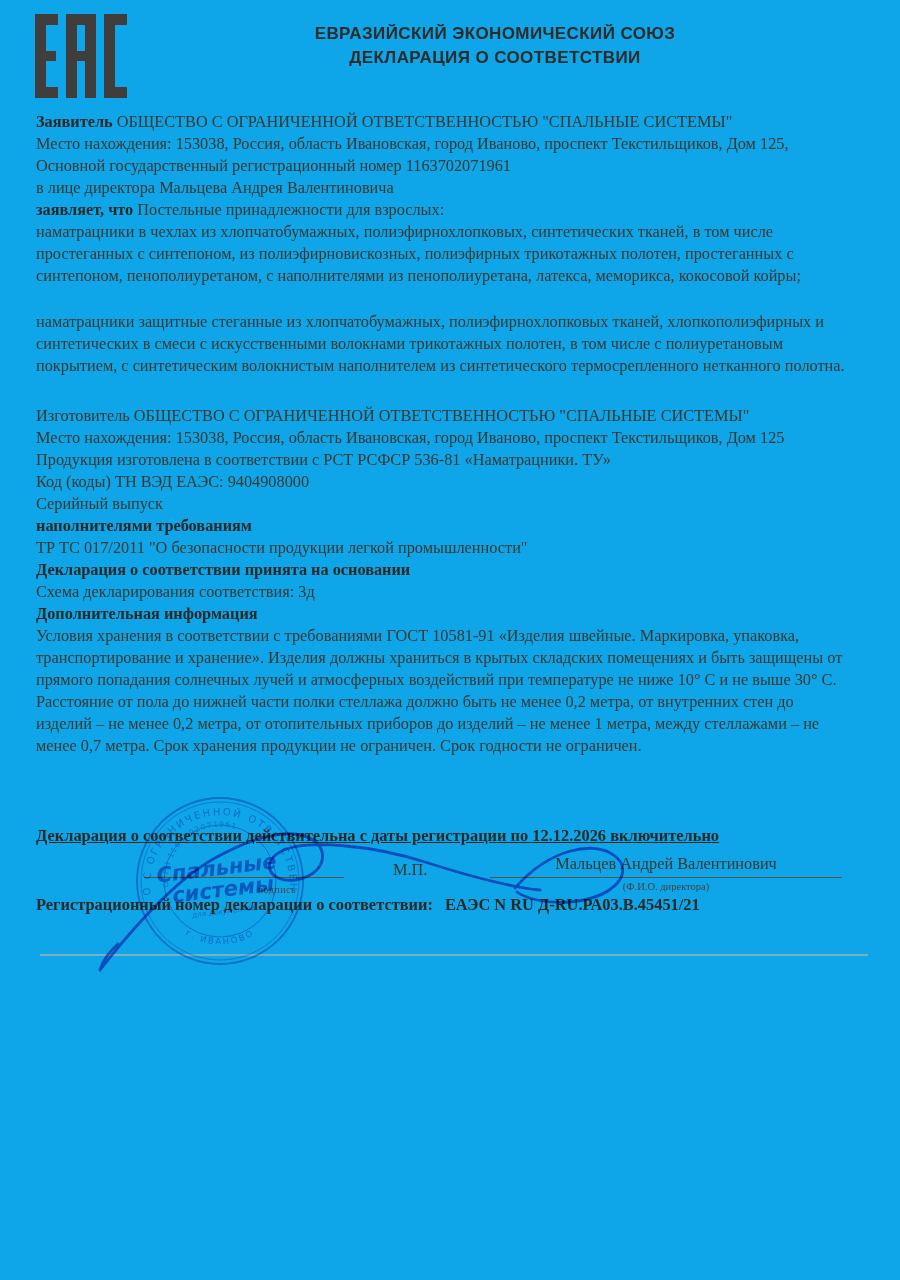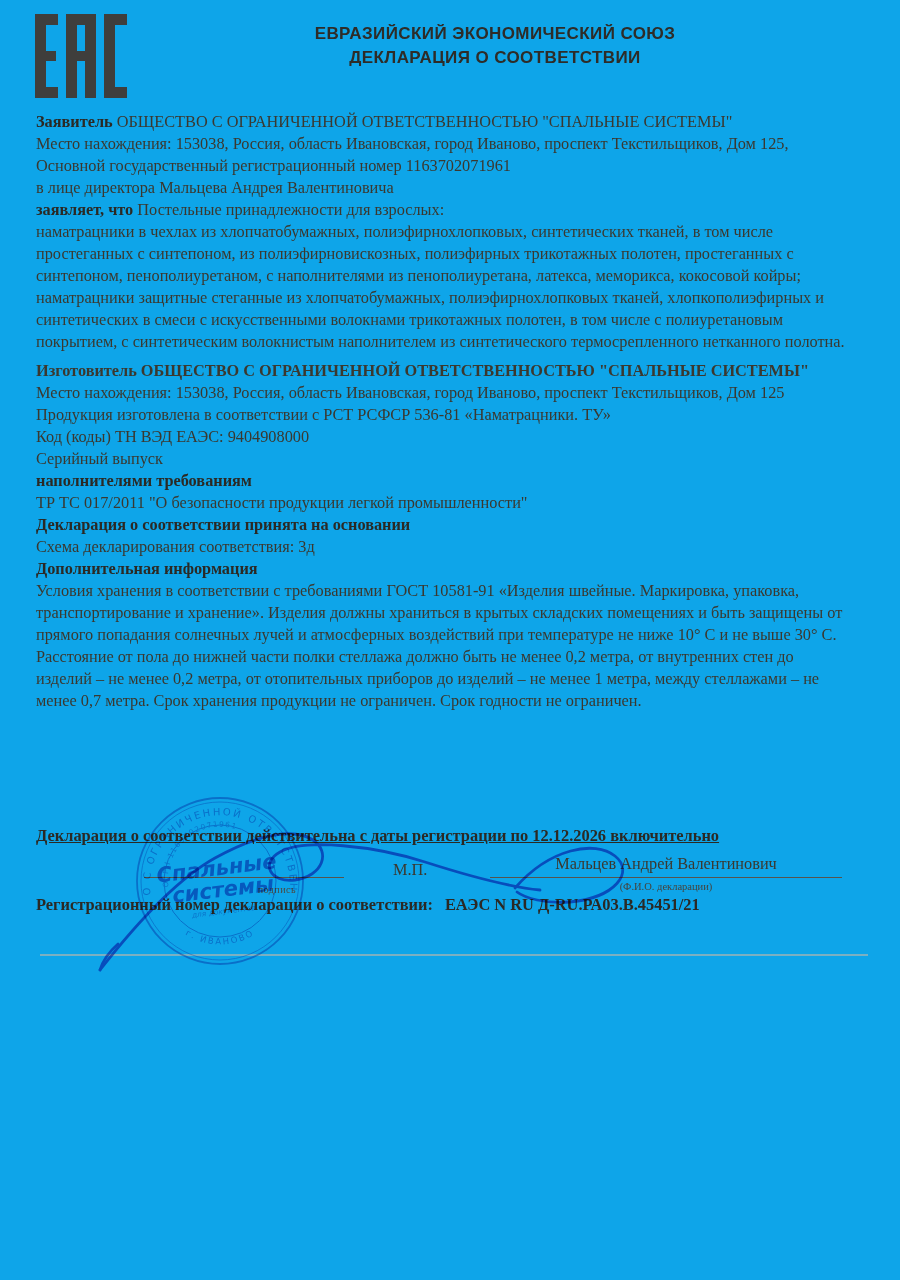--- a/index.html
+++ b/index.html
@@ -19,21 +19,21 @@
     letter-spacing:.4px;
   }
   
   .body-flow{
     position:absolute; left:36px; top:111px; width:814px;
     font-size:16.3px; line-height:22px;
   }
   .ln{white-space:nowrap;}
   .b{font-weight:bold; color:#2b2924;}
   .para{margin:0;}
-  .mt8{margin-top:0;} .mt15{margin-top:7px;font-weight:bold;}
+  .mt8{margin-top:24px;} .mt15{margin-top:28px;}
   
   .validity{position:absolute; left:36px; top:826px; width:814px;
     font-weight:bold; font-size:16.4px; color:#2b2924;text-decoration:underline;}
   .mp{position:absolute; left:393px; top:860px; font-size:16.3px;}
   .sig-line-left{position:absolute; left:144px; top:877px; width:200px;
     border-top:1.4px solid #56544c;}
   .sig-caption{position:absolute; left:186px; top:884px; width:110px;
     text-align:right; font-size:10px; color:#4c4a42; letter-spacing:.5px;}
   .sig-line-right{position:absolute; left:490px; top:877px; width:352px;
     border-top:1.4px solid #56544c;}
@@ -103,21 +103,21 @@
     <p class="para">Условия хранения в соответствии с требованиями ГОСТ 10581-91 «Изделия швейные. Маркировка, упаковка, транспортирование и хранение». Изделия должны храниться в крытых складских помещениях и быть защищены от прямого попадания солнечных лучей и атмосферных воздействий при температуре не ниже 10° С и не выше 30° С. Расстояние от пола до нижней части полки стеллажа должно быть не менее 0,2 метра, от внутренних стен до изделий – не менее 0,2 метра, от отопительных приборов до изделий – не менее 1 метра, между стеллажами – не менее 0,7 метра. Срок хранения продукции не ограничен. Срок годности не ограничен.</p>
   </div>
 
   <div class="validity">Декларация о соответствии действительна с даты регистрации по 12.12.2026 включительно</div>
 
   <div class="mp">М.П.</div>
   <div class="sig-line-left"></div>
   <div class="sig-caption">подпись</div>
   <div class="signer-name">Мальцев Андрей Валентинович</div>
   <div class="sig-line-right"></div>
-  <div class="signer-cap">(Ф.И.О. декларации)</div>
+  <div class="signer-cap">(Ф.И.О. директора)</div>
 
   <div class="reg-row reg-num">
     <span>Регистрационный номер декларации о соответствии:</span><span class="val">ЕАЭС N RU Д-RU.РА03.В.45451/21</span>
   </div>
 
   <div class="bottom-rule"></div>
 
   <svg class="stamp" width="180" height="172" viewBox="0 0 180 172">
     <g stroke="#7b9ad5" fill="none">
       <circle cx="90" cy="86" r="83" stroke-width="1.8"></circle>

